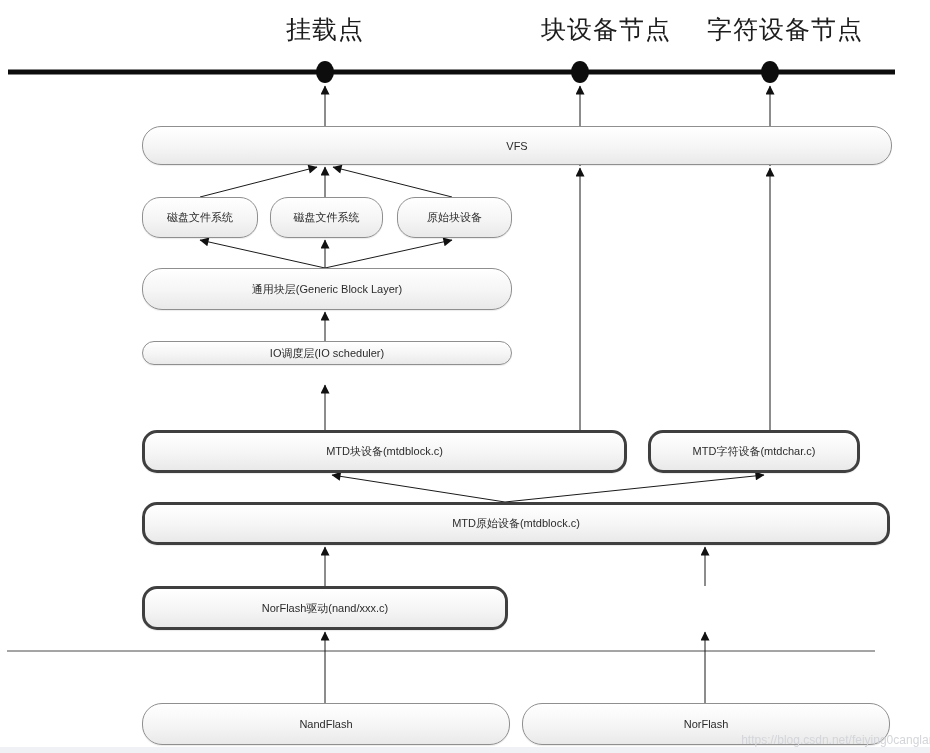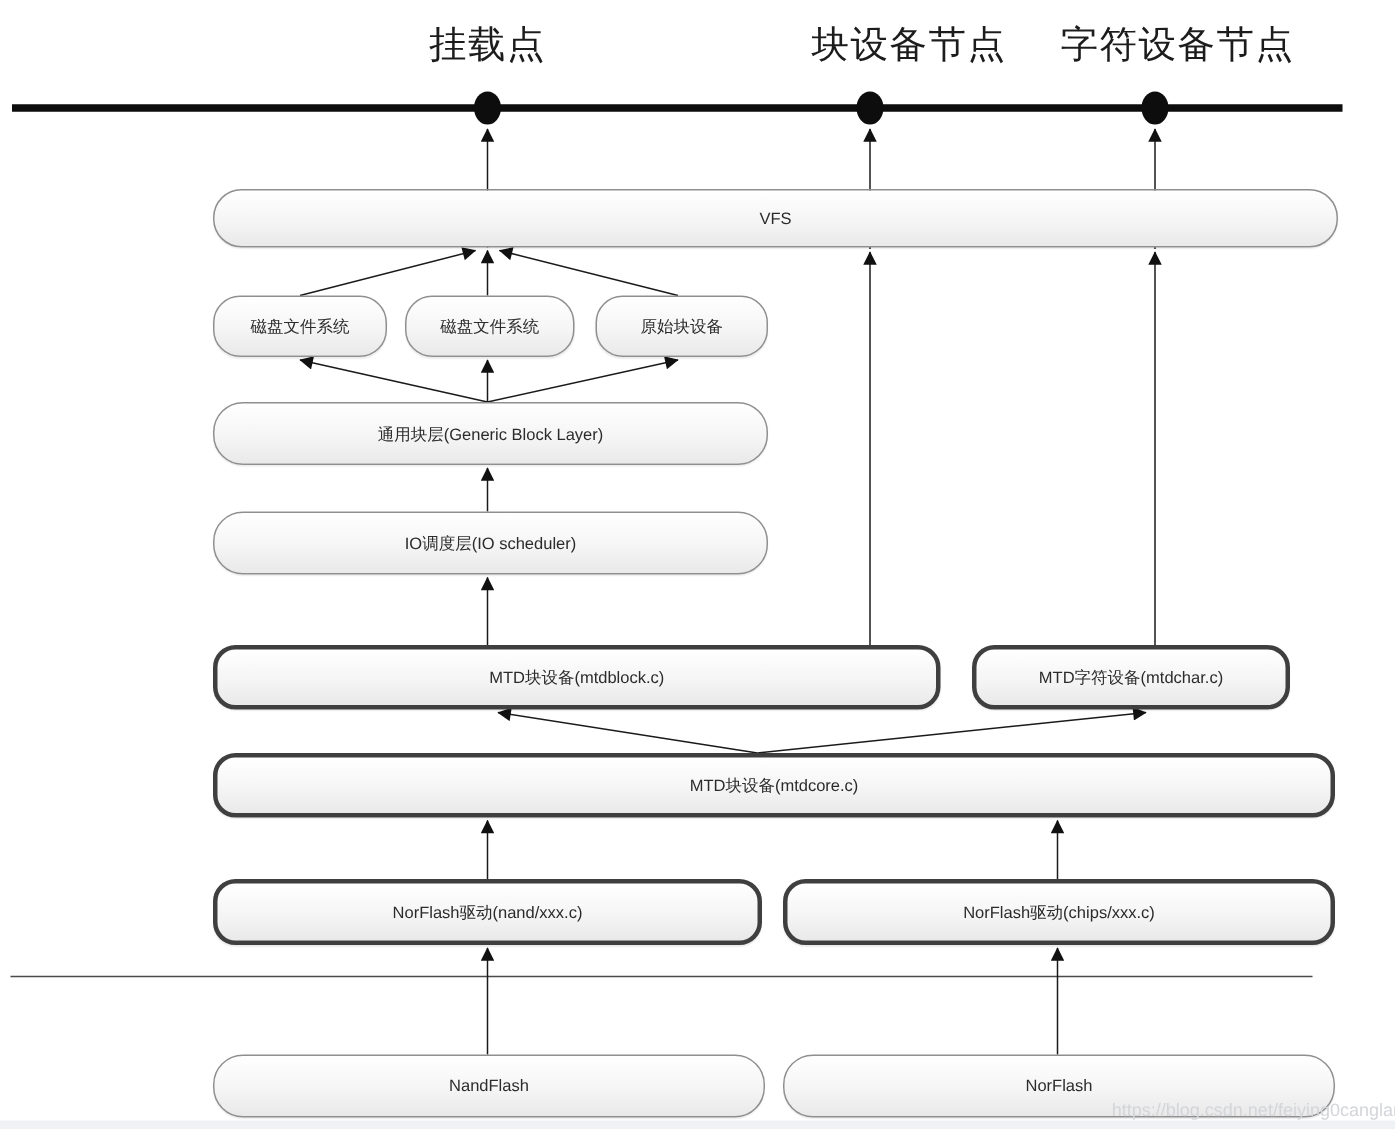--- a/index.html
+++ b/index.html
@@ -95,29 +95,28 @@
   </svg>
 
   <div class="box" style="left:142px;top:126px;width:750px;height:39px;border-radius:19px;">VFS</div>
 
   <div class="box" style="left:142px;top:197px;width:116px;height:41px;border-radius:18px;">磁盘文件系统</div>
   <div class="box" style="left:270px;top:197px;width:113px;height:41px;border-radius:18px;">磁盘文件系统</div>
   <div class="box" style="left:397px;top:197px;width:115px;height:41px;border-radius:18px;">原始块设备</div>
 
   <div class="box" style="left:142px;top:268px;width:370px;height:42px;">通用块层(Generic Block Layer)</div>
 
-  <div class="box" style="left:142px;top:341px;width:370px;height:42px;">IO调度层(IO scheduler)</div>
+  <div class="box" style="left:142px;top:341px;width:370px;height:24px;">IO调度层(IO scheduler)</div>
 
   <div class="box heavy" style="left:142px;top:430px;width:485px;height:43px;">MTD块设备(mtdblock.c)</div>
   <div class="box heavy" style="left:648px;top:430px;width:212px;height:43px;">MTD字符设备(mtdchar.c)</div>
 
-  <div class="box heavy" style="left:142px;top:502px;width:748px;height:43px;">MTD块设备(mtdcore.c)</div>
+  <div class="box heavy" style="left:142px;top:502px;width:748px;height:43px;">MTD原始设备(mtdblock.c)</div>
 
   <div class="box heavy" style="left:142px;top:586px;width:366px;height:44px;">NorFlash驱动(nand/xxx.c)</div>
-  <div class="box heavy" style="left:522px;top:586px;width:368px;height:44px;">NorFlash驱动(chips/xxx.c)</div>
 
   <div class="box" style="left:142px;top:703px;width:368px;height:42px;">NandFlash</div>
   <div class="box" style="left:522px;top:703px;width:368px;height:42px;">NorFlash</div>
 
   <div class="watermark">https://blog.csdn.net/feiying0canglang</div>
   <div class="bottom-strip"></div>
 
 </div>
 
 </body></html>

